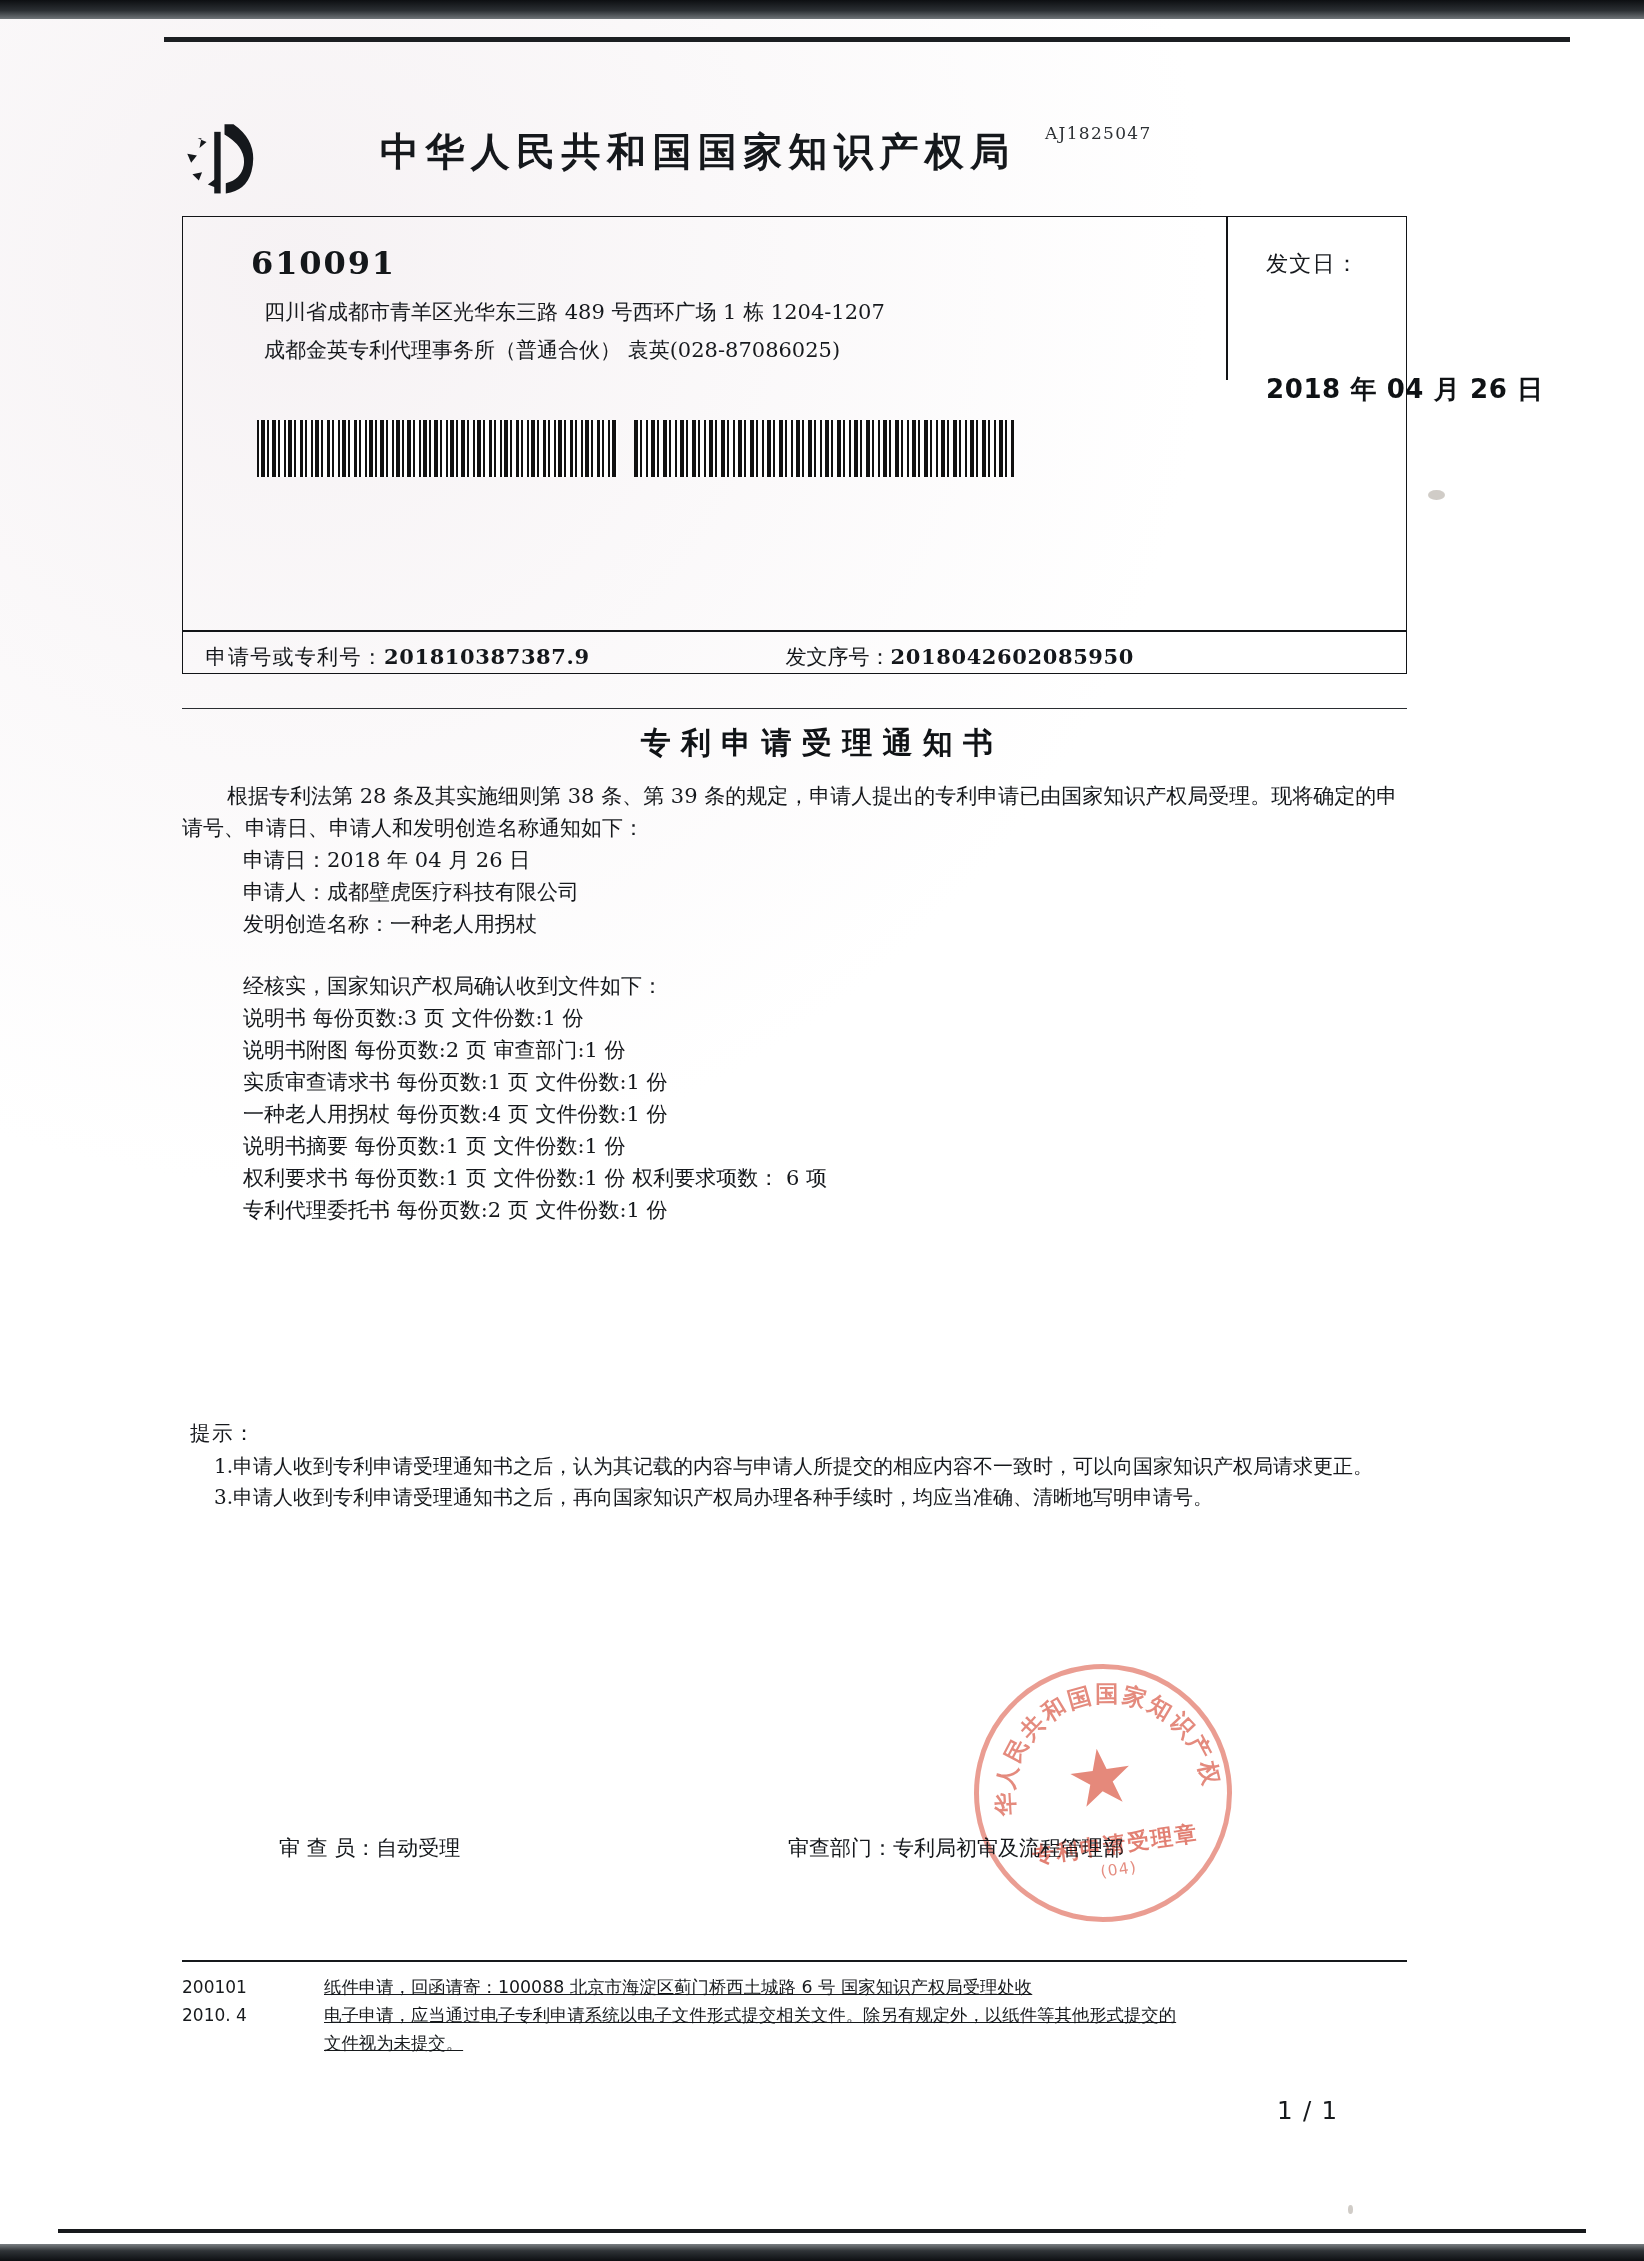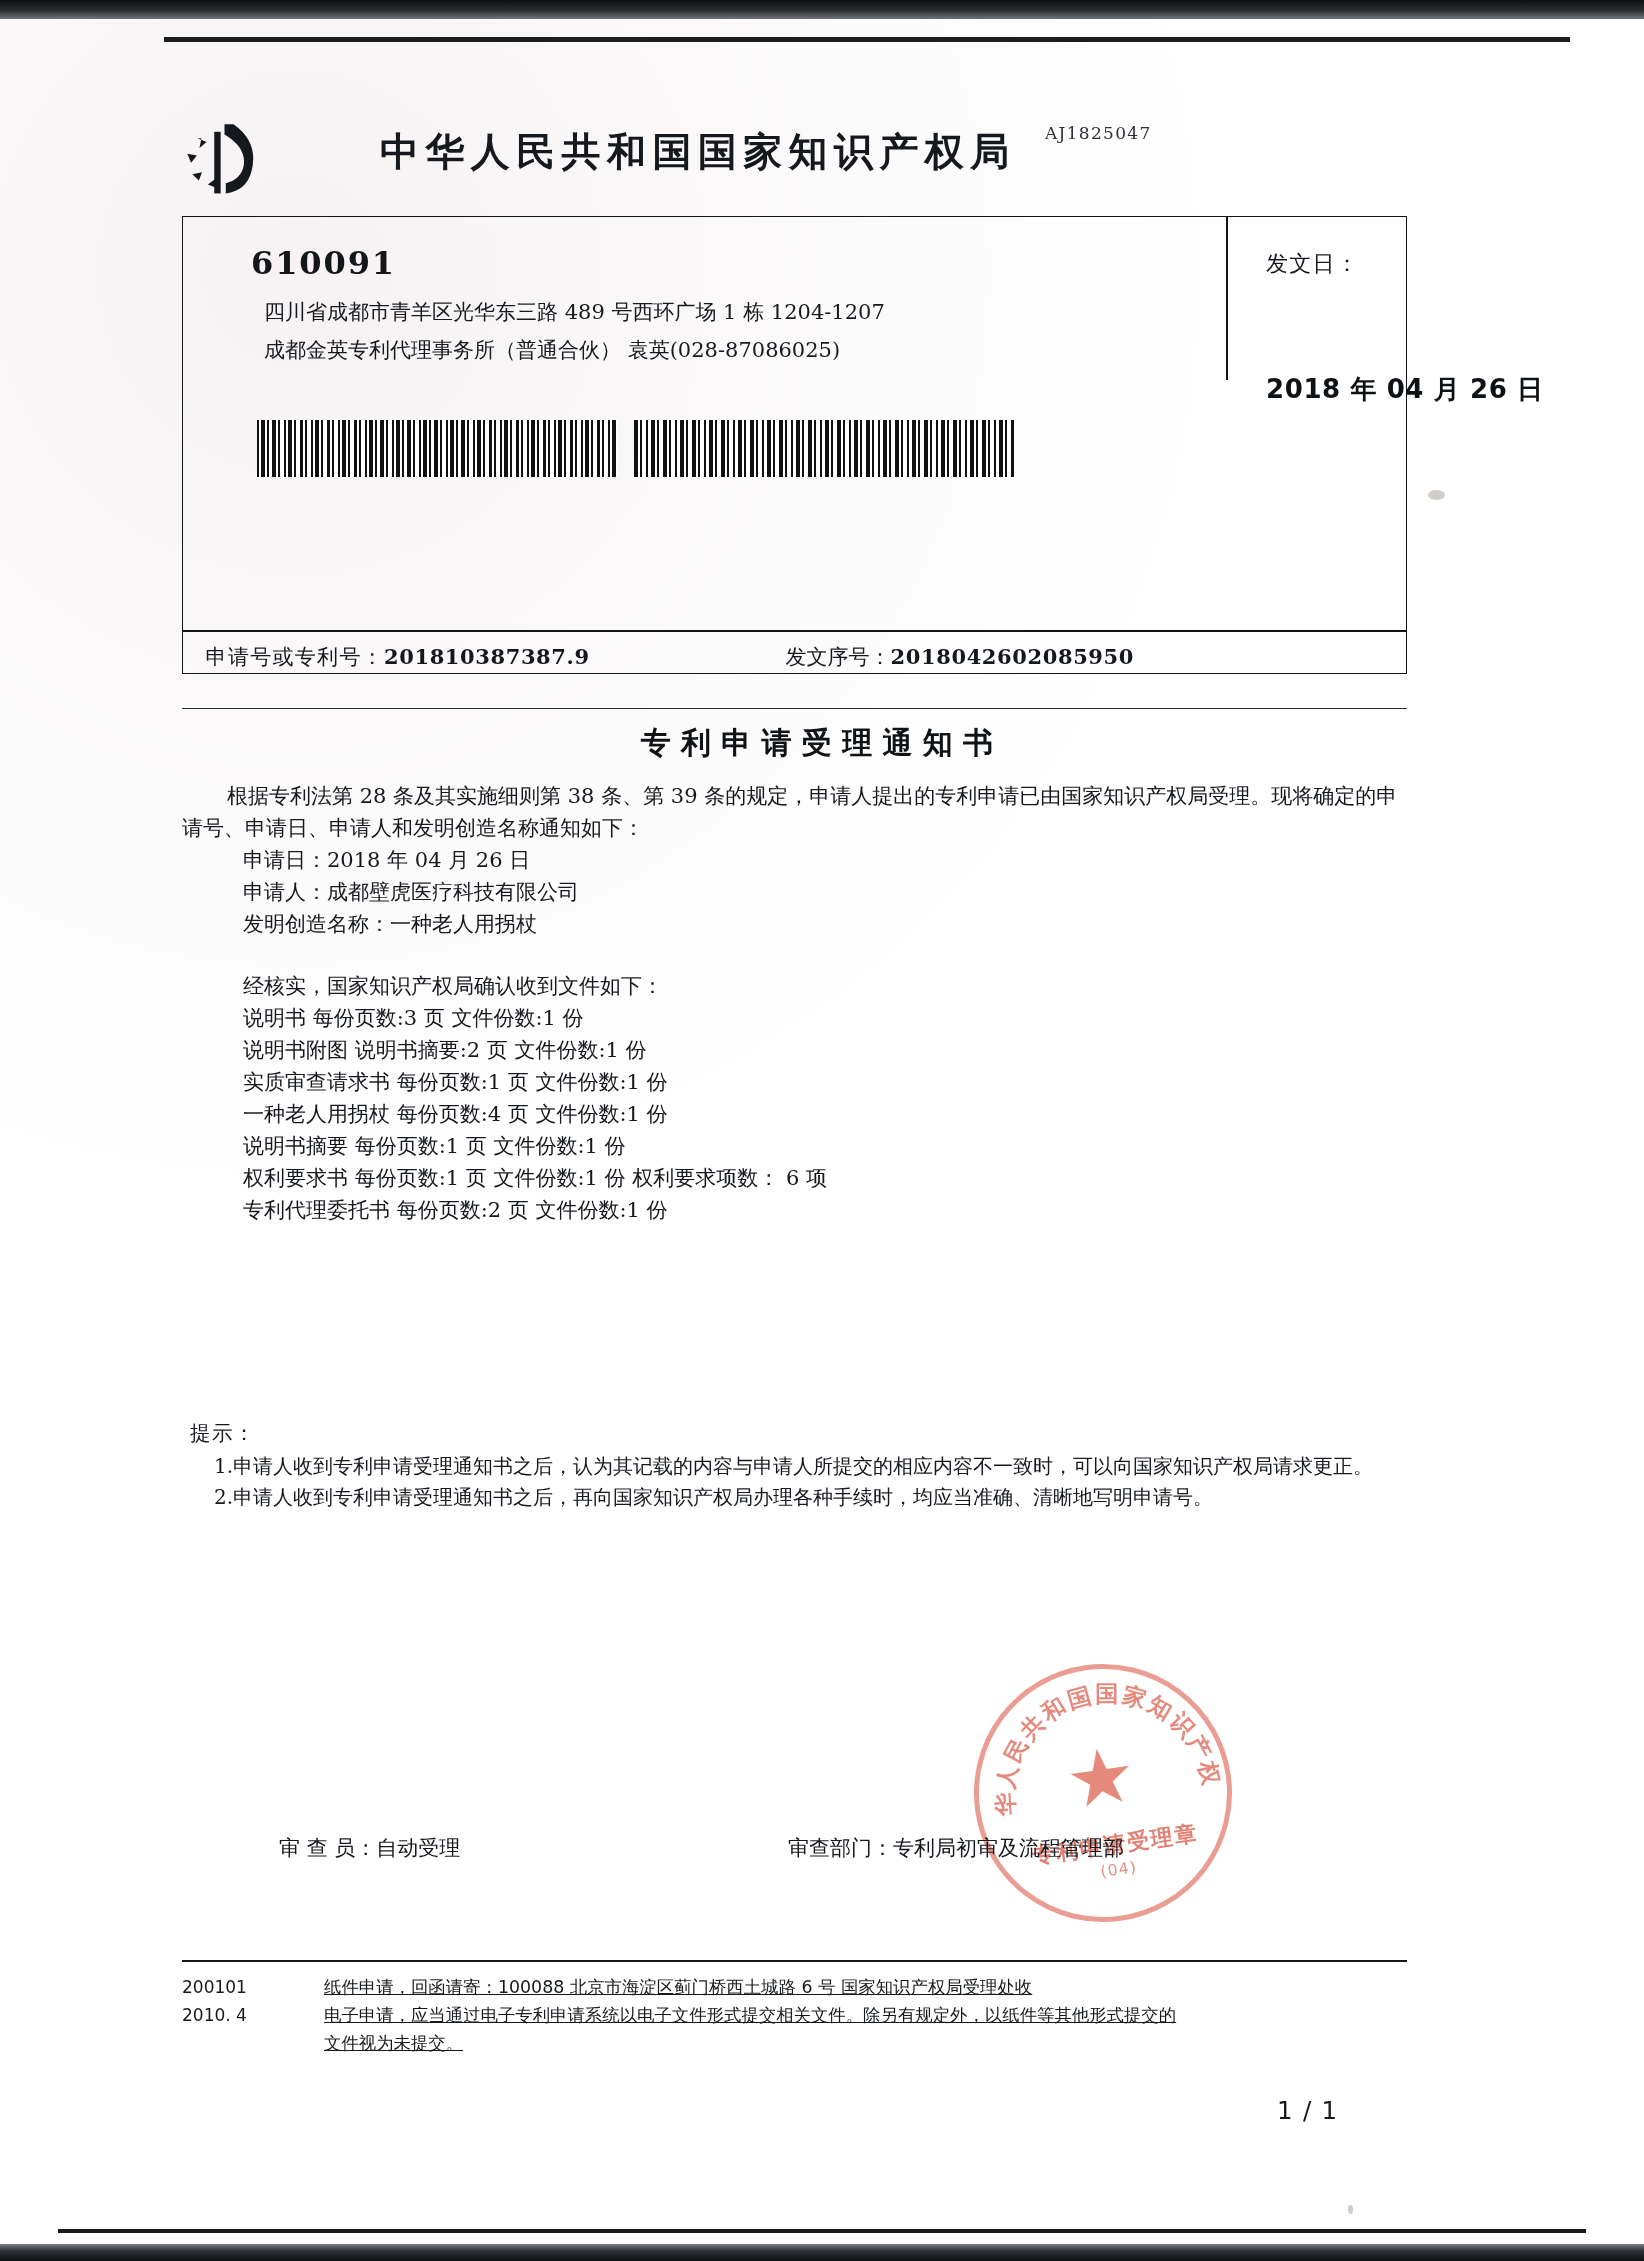--- a/index.html
+++ b/index.html
@@ -398,32 +398,32 @@
   <div class="doc-title">专利申请受理通知书</div>
 
   <div class="body-text">
     <div class="para-indent">根据专利法第 28 条及其实施细则第 38 条、第 39 条的规定，申请人提出的专利申请已由国家知识产权局受理。现将确定的申请号、申请日、申请人和发明创造名称通知如下：</div>
     <div class="ind">申请日：2018 年 04 月 26 日</div>
     <div class="ind">申请人：成都壁虎医疗科技有限公司</div>
     <div class="ind">发明创造名称：一种老人用拐杖</div>
 
     <div class="ind blk">经核实，国家知识产权局确认收到文件如下：</div>
     <div class="ind">说明书 每份页数:3 页 文件份数:1 份</div>
-    <div class="ind">说明书附图 说明书摘要:2 页 文件份数:1 份</div>
+    <div class="ind">说明书附图 每份页数:2 页 审查部门:1 份</div>
     <div class="ind">实质审查请求书 每份页数:1 页 文件份数:1 份</div>
     <div class="ind">一种老人用拐杖 每份页数:4 页 文件份数:1 份</div>
     <div class="ind">说明书摘要 每份页数:1 页 文件份数:1 份</div>
     <div class="ind">权利要求书 每份页数:1 页 文件份数:1 份 权利要求项数： 6 项</div>
     <div class="ind">专利代理委托书 每份页数:2 页 文件份数:1 份</div>
   </div>
 
   <div class="notice-head">提示：</div>
   <div class="notice-list">
     <div class="notice-item">1.申请人收到专利申请受理通知书之后，认为其记载的内容与申请人所提交的相应内容不一致时，可以向国家知识产权局请求更正。</div>
-    <div class="notice-item">2.申请人收到专利申请受理通知书之后，再向国家知识产权局办理各种手续时，均应当准确、清晰地写明申请号。</div>
+    <div class="notice-item">3.申请人收到专利申请受理通知书之后，再向国家知识产权局办理各种手续时，均应当准确、清晰地写明申请号。</div>
   </div>
 
   <div class="seal">
     <div class="seal-arc-text">
       <svg width="258" height="258" viewBox="0 0 400 400">
         <defs>
           <path id="arcpath" d="M 52 200 A 148 148 0 0 1 348 200"></path>
         </defs>
         <text font-family="DejaVu Serif, serif" font-size="36" font-weight="700" fill="rgba(209,57,36,0.72)" letter-spacing="4">
           <textPath href="#arcpath" startOffset="50%" text-anchor="middle">中华人民共和国国家知识产权局</textPath>

